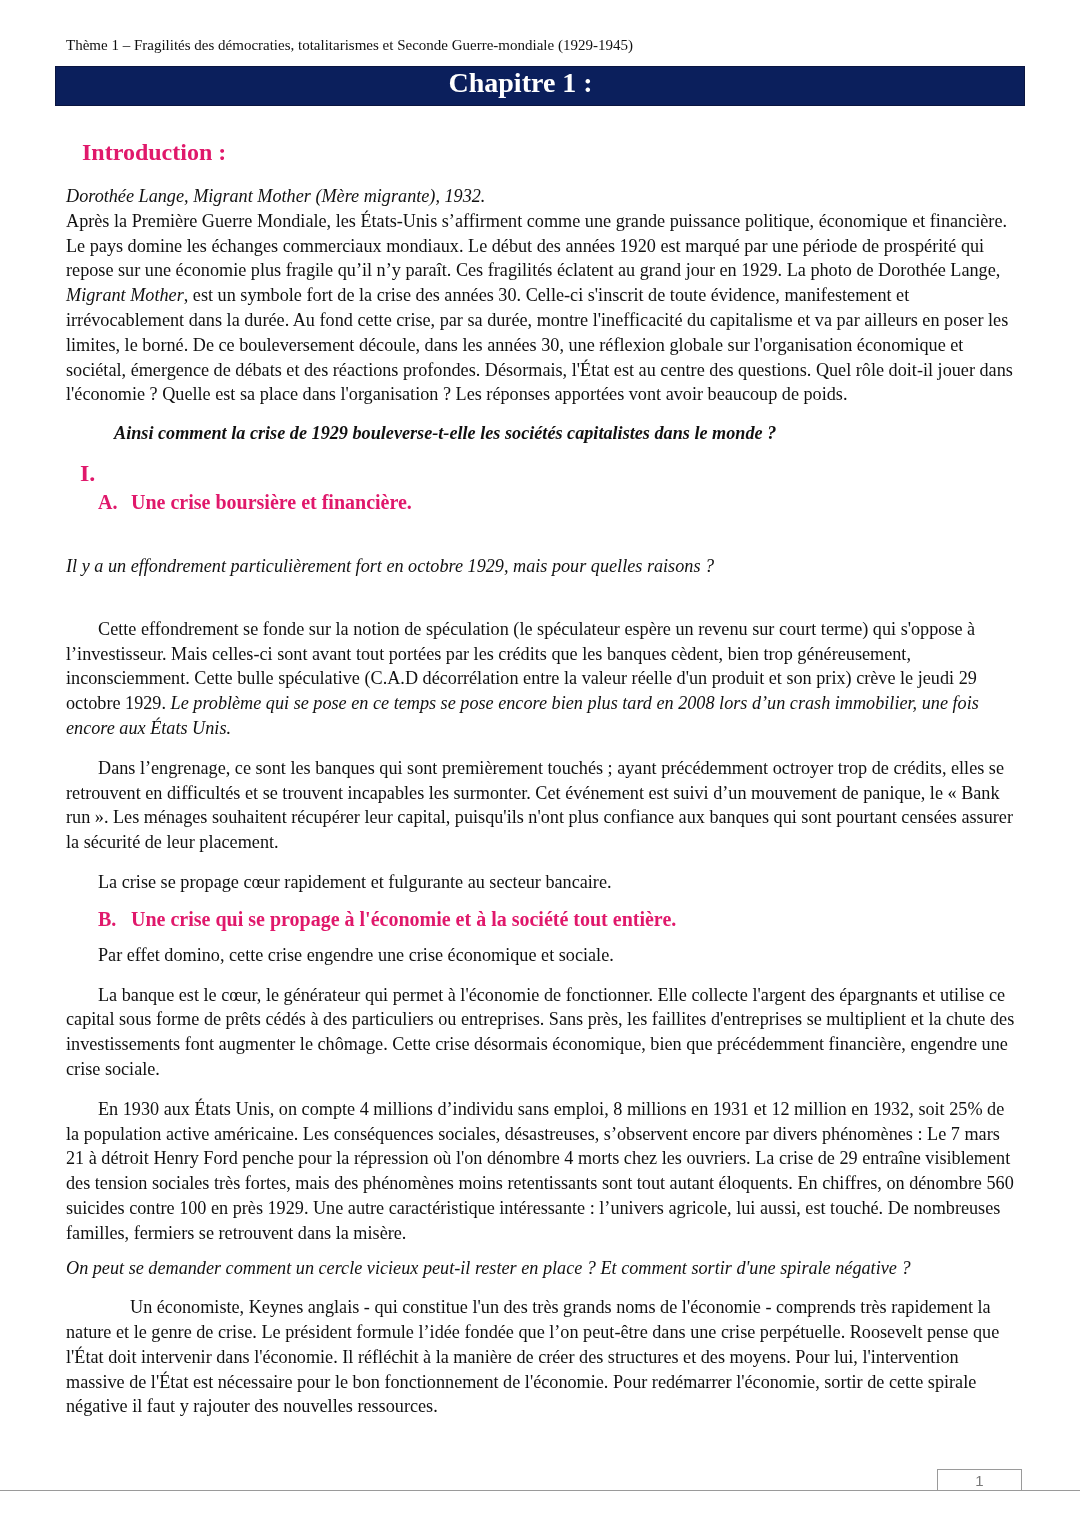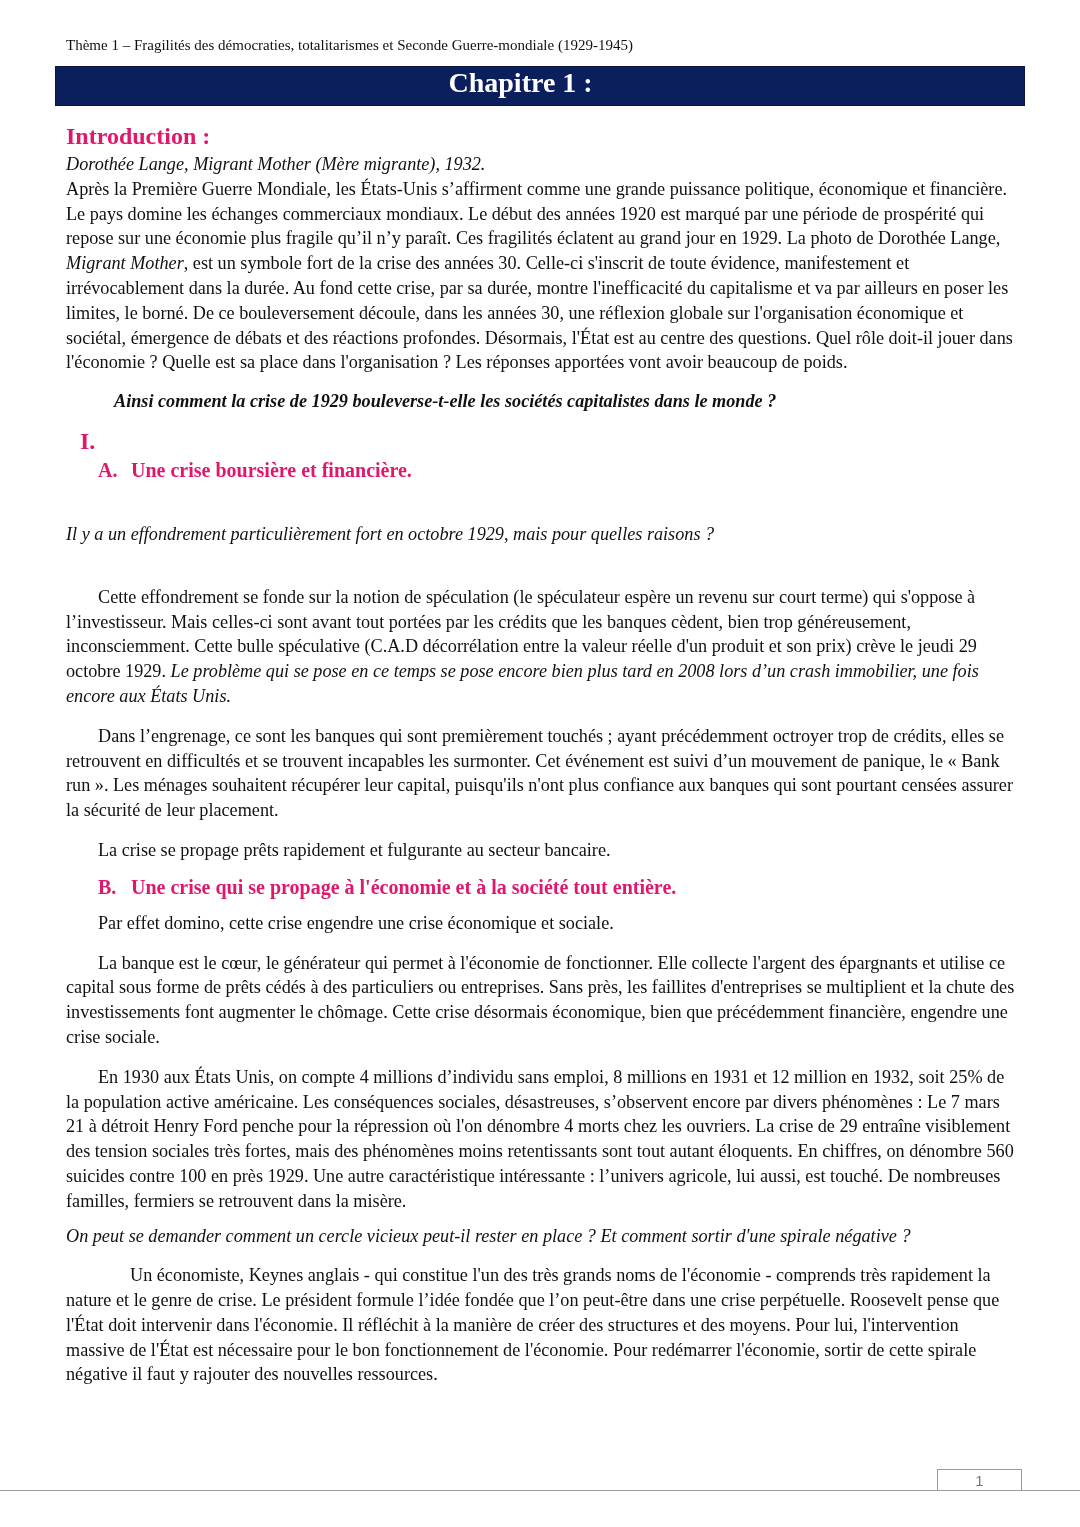--- a/index.html
+++ b/index.html
@@ -17,21 +17,21 @@
     position: absolute; left: 55px; top: 66px; width: 970px; height: 40px;
     background: #0b1f5c; border: 1px solid #0a1540; box-sizing: border-box;
     color: #ffffff; font-weight: bold; font-size: 28px;
     display: flex; align-items: center; padding-left: 10px; flex-direction: column;
   }
   .chapter-bar .label { width: 193px; }
   .content {
     position: absolute; left: 66px; top: 120px; width: 950px;
     font-size: 18.2px; line-height: 24.8px;
   }
-  .h-intro { color: #e0186b; font-weight: bold; font-size: 24px; line-height: 32px; margin: 0; }
+  .h-intro { color: #e0186b; font-weight: bold; font-size: 24px; line-height: 32px; margin: 16px; }
   .caption { font-style: italic; margin: 0; }
   p { margin: 0; }
   .question-bold { font-style: italic; font-weight: bold; margin-top: 14px; margin-left: 48px; }
   .h1 {
     color: #e0186b; font-weight: bold; font-size: 24px; line-height: 30px;
     margin-top: 12px; padding-left: 14px; display: flex;
   }
   .h1 .num { width: 50px; }
   .h2 {
     color: #e0186b; font-weight: bold; font-size: 20px; line-height: 28px;
@@ -82,21 +82,21 @@
       <span class="num">A.</span>
       <span>Une crise boursière et financière.</span>
     </div>
 
     <p class="question-italic mt-big">Il y a un effondrement particulièrement fort en octobre 1929, mais pour quelles raisons ?</p>
 
     <p class="indent mt-big"><span>Cette effondrement se fonde sur la notion de spéculation (le spéculateur espère un revenu sur court terme) qui s'oppose à l’investisseur. Mais celles-ci sont avant tout portées par les crédits que les banques cèdent, bien trop généreusement, inconsciemment. Cette bulle spéculative (C.A.D décorrélation entre la valeur réelle d'un produit et son prix) crève le jeudi 29 octobre 1929. </span><i>Le problème qui se pose en ce temps se pose encore bien plus tard en 2008 lors d’un crash immobilier, une fois encore aux États Unis.</i></p>
 
     <p class="indent mt">Dans l’engrenage, ce sont les banques qui sont premièrement touchés ; ayant précédemment octroyer trop de crédits, elles se retrouvent en difficultés et se trouvent incapables les surmonter. Cet événement est suivi d’un mouvement de panique, le « Bank run ». Les ménages souhaitent récupérer leur capital, puisqu'ils n'ont plus confiance aux banques qui sont pourtant censées assurer la sécurité de leur placement.</p>
 
-    <p class="indent mt">La crise se propage prêts rapidement et fulgurante au secteur bancaire.</p>
+    <p class="indent mt">La crise se propage cœur rapidement et fulgurante au secteur bancaire.</p>
 
     <div class="h2 mt-sm">
       <span class="num">B.</span>
       <span>Une crise qui se propage à l'économie et à la société tout entière.</span>
     </div>
 
     <p class="indent mt-sm">Par effet domino, cette crise engendre une crise économique et sociale.</p>
 
     <p class="indent mt">La banque est le cœur, le générateur qui permet à l'économie de fonctionner. Elle collecte l'argent des épargnants et utilise ce capital sous forme de prêts cédés à des particuliers ou entreprises. Sans près, les faillites d'entreprises se multiplient et la chute des investissements font augmenter le chômage. Cette crise désormais économique, bien que précédemment financière, engendre une crise sociale.</p>
 

